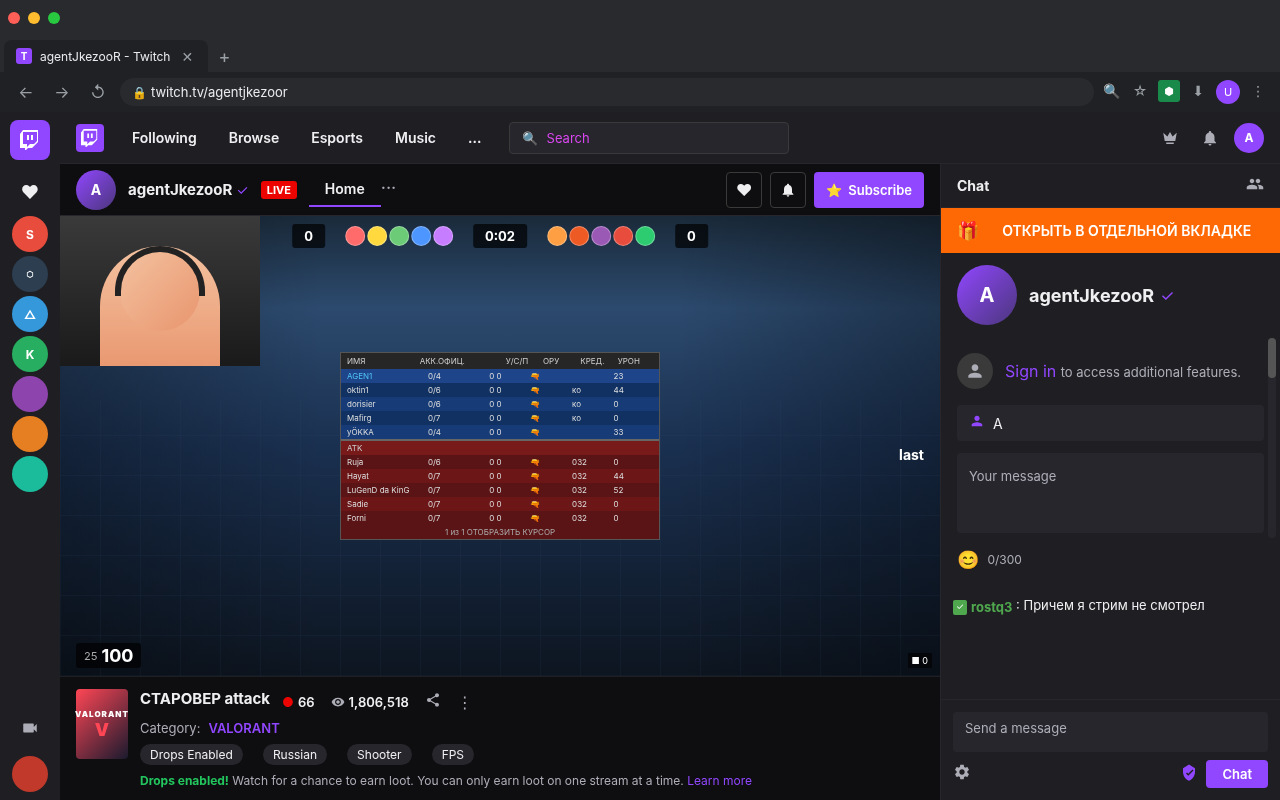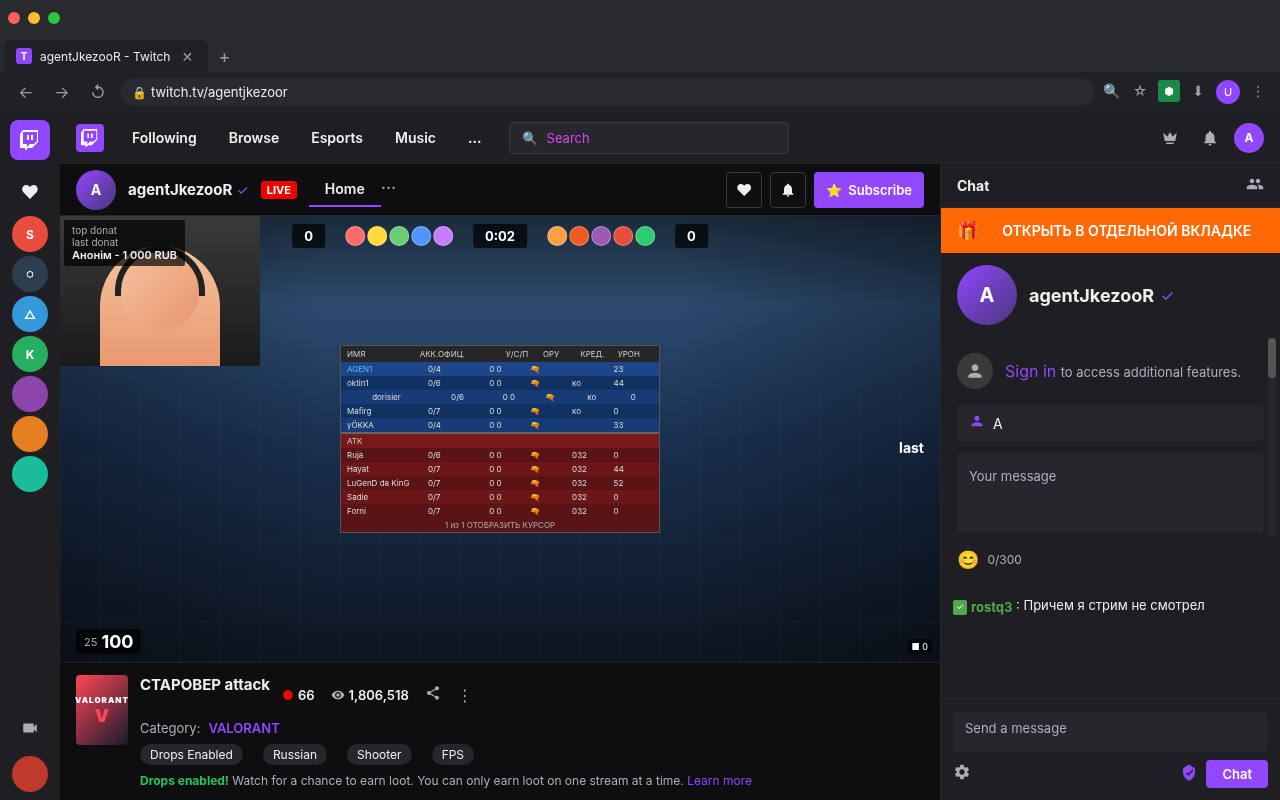--- a/index.html
+++ b/index.html
@@ -69,21 +69,21 @@
     .scoreboard-row.header { background: rgba(30,30,30,0.9); color: #ccc; }
 
     .overlay-top-donation { position: absolute; top: 4px; left: 4px; background: rgba(0,0,0,0.7); padding: 4px 8px; font-size: 10px; color: #adadb8; border-radius: 2px; }
     
     .hud-bottom { position: absolute; bottom: 8px; left: 16px; display: flex; align-items: center; gap: 8px; }
     .health-bar { background: rgba(0,0,0,0.7); color: #fff; font-size: 12px; padding: 2px 8px; border-radius: 3px; display: flex; align-items: center; gap: 4px; }
     .health-number { font-size: 18px; font-weight: 700; color: white; }
 
     
     .stream-info { padding: 12px 16px; background: #0e0e10; border-top: 1px solid #1f1f23; flex-shrink: 0; }
-    .stream-title { font-size: 15px; font-weight: 700; color: #efeff1; margin-bottom: 20px; }
+    .stream-title { font-size: 15px; font-weight: 700; color: #efeff1; margin-bottom: 6px; }
     .stream-meta { display: flex; align-items: center; gap: 16px; margin-bottom: 8px; }
     .viewer-count { display: flex; align-items: center; gap: 4px; color: #efeff1; font-size: 13px; font-weight: 600; }
     .share-btn { color: #adadb8; font-size: 16px; cursor: pointer; }
     .more-options-btn { color: #adadb8; font-size: 16px; cursor: pointer; }
     .stream-category-row { display: flex; align-items: center; gap: 8px; margin-bottom: 8px; }
     .category-label { font-size: 13px; color: #adadb8; }
     .category-name { font-size: 13px; color: #9147ff; font-weight: 600; cursor: pointer; }
     .stream-tags { display: flex; gap: 20px; flex-wrap: wrap; }
     .stream-tag { background: #26262c; color: #efeff1; font-size: 12px; padding: 3px 10px; border-radius: 12px; cursor: pointer; }
     .drops-banner { margin-top: 8px; font-size: 12px; }
@@ -327,25 +327,20 @@
                 <div style="width:100%;height:100%;background:linear-gradient(to bottom, #3a3a3a, #1a1a1a);display:flex;align-items:flex-end;justify-content:center;overflow:hidden;">
 
                   <div style="width:120px;height:130px;background:linear-gradient(to bottom, #f4c2a0, #e8956d);border-radius:60px 60px 0 0;position:relative;bottom:-10px;display:flex;align-items:center;justify-content:center;">
                     <div style="position:absolute;top:5px;width:80px;height:80px;background:linear-gradient(135deg,#f4c2a0,#e8956d);border-radius:50%;"></div>
 
                     <div style="position:absolute;top:0px;width:90px;height:50px;border:6px solid #222;border-radius:50px 50px 0 0;border-bottom:none;"></div>
                   </div>
                 </div>
               </div>
 
-              <div class="overlay-top-donation">
-                <div style="font-size:10px;color:#aaa;">top donat</div>
-                <div style="font-size:10px;color:#aaa;">last donat</div>
-                <div style="font-size:11px;color:#efeff1;font-weight:600;">Анонiм - 1 000 RUB</div>
-              </div>
 
               <div class="hud-top">
                 <div class="score-box">0</div>
 
                 <div style="display:flex;gap:2px;align-items:center;">
                   <div style="width:20px;height:20px;border-radius:50%;background:#ff6b6b;overflow:hidden;border:1px solid rgba(255,255,255,0.3);"></div>
                   <div style="width:20px;height:20px;border-radius:50%;background:#ffd93d;overflow:hidden;border:1px solid rgba(255,255,255,0.3);"></div>
                   <div style="width:20px;height:20px;border-radius:50%;background:#6bcb77;overflow:hidden;border:1px solid rgba(255,255,255,0.3);"></div>
                   <div style="width:20px;height:20px;border-radius:50%;background:#4d96ff;overflow:hidden;border:1px solid rgba(255,255,255,0.3);"></div>
                   <div style="width:20px;height:20px;border-radius:50%;background:#c77dff;overflow:hidden;border:1px solid rgba(255,255,255,0.3);"></div>
@@ -380,21 +375,21 @@
                       <span style="flex:1;">23</span>
                   </div>
                   <div class="scoreboard-row" style="display:flex;gap:2px;font-size:8px;color:#ddd;padding:2px 6px;">
                     <span style="flex:2;">oktin1</span>
                       <span style="flex:1.5;">0/6</span>
                       <span style="flex:1;">0 0</span>
                       <span style="flex:1;">🔫</span>
                       <span style="flex:1;">ко</span>
                       <span style="flex:1;">44</span>
                   </div>
-                  <div class="scoreboard-row" style="display:flex;gap:2px;font-size:8px;color:#ddd;padding:2px 6px;background:rgba(50,100,200,0.2);text-align:center;">
+                  <div class="scoreboard-row" style="display:flex;gap:2px;font-size:8px;color:#ddd;padding:2px 6px;background:rgba(50,100,200,0.2);">
                     <span style="flex:2;">dorisier</span>
                       <span style="flex:1.5;">0/6</span>
                       <span style="flex:1;">0 0</span>
                       <span style="flex:1;">🔫</span>
                       <span style="flex:1;">ко</span>
                       <span style="flex:1;">0</span>
                   </div>
                   <div class="scoreboard-row" style="display:flex;gap:2px;font-size:8px;color:#ddd;padding:2px 6px;">
                     <span style="flex:2;">Mafirg</span>
                       <span style="flex:1.5;">0/7</span>

